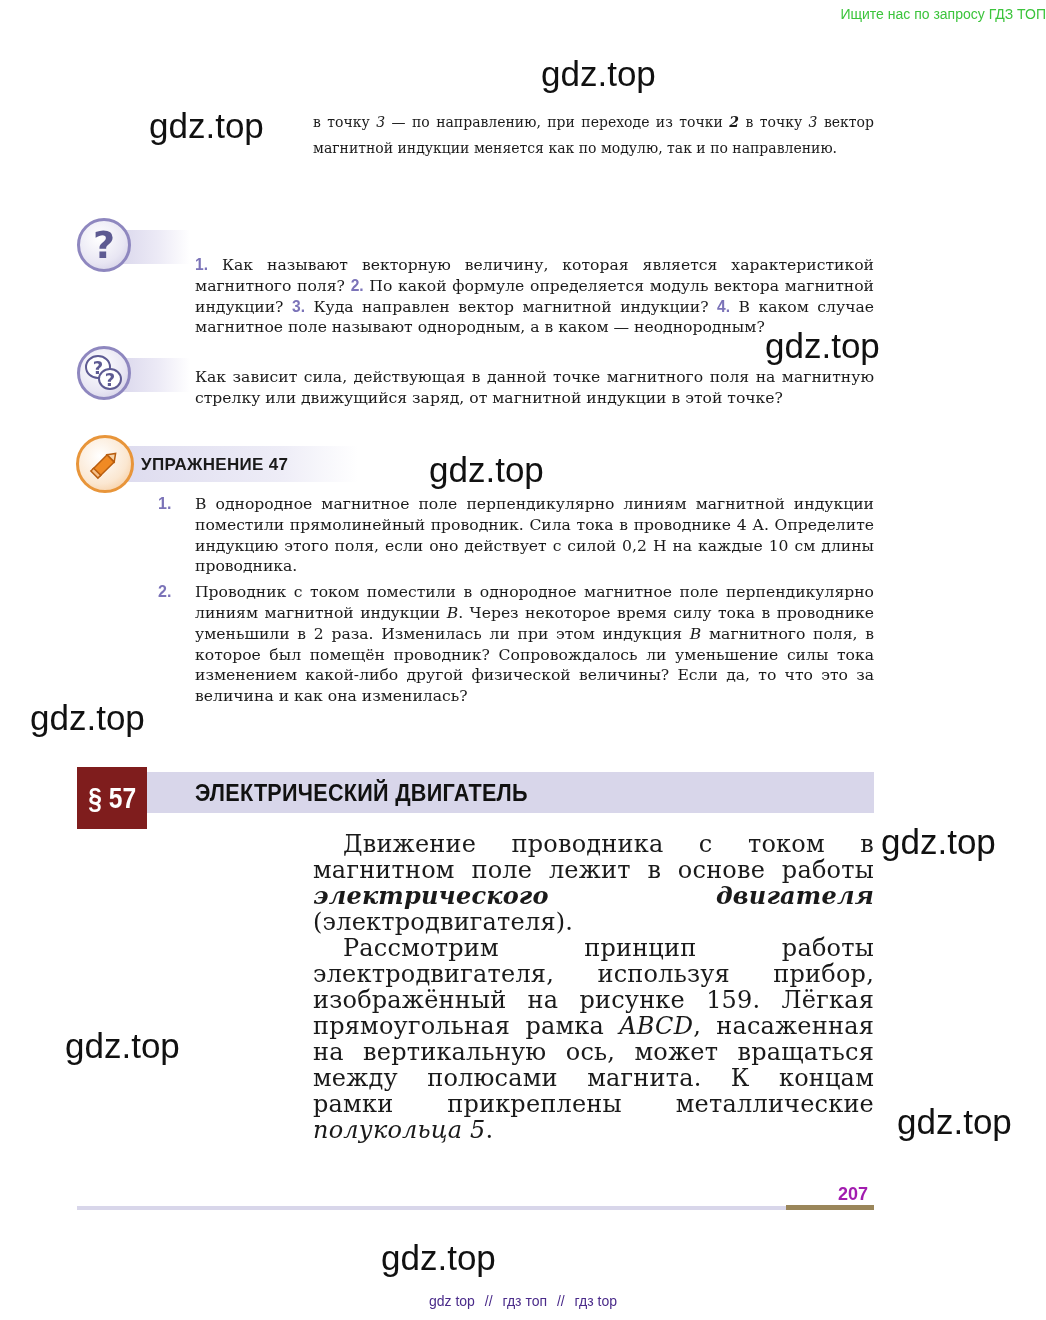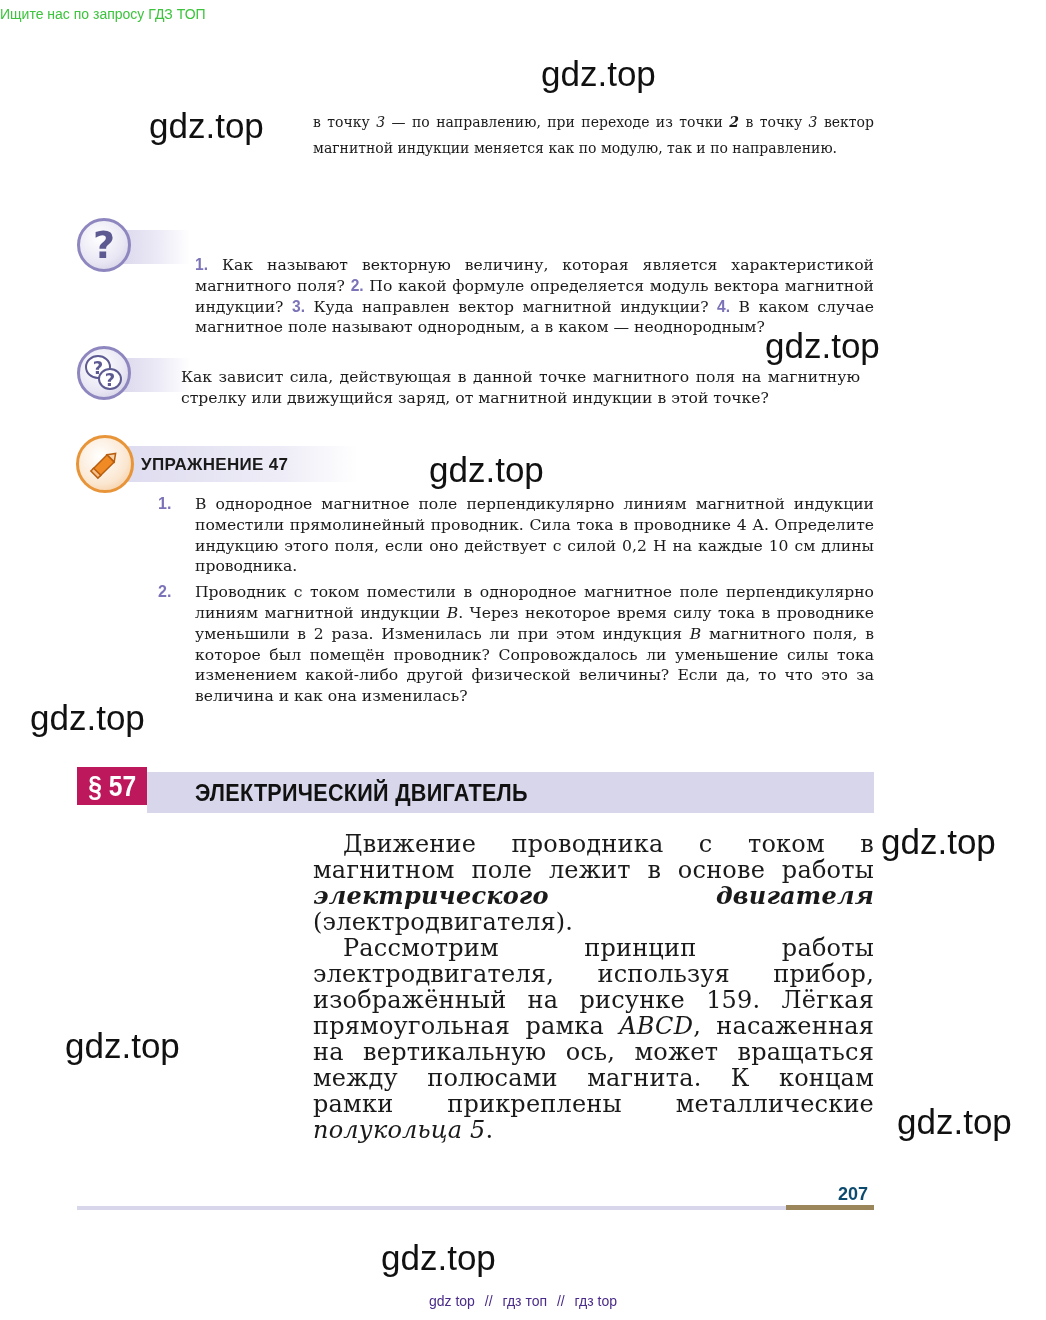--- a/index.html
+++ b/index.html
@@ -1,33 +1,33 @@
 <!DOCTYPE html>
 <html><head>
 <meta charset="utf-8">
 <style>
   html,body{margin:0;padding:0;background:#fff;}
   body{width:1046px;height:1320px;position:relative;overflow:hidden;font-family:"DejaVu Serif",serif;color:#1a1a1a;}
   .abs{position:absolute;}
-  .banner{top:6px;left:0;width:1046px;text-align:left;font-family:"Liberation Sans",sans-serif;font-size:14px;color:#3cc43c;}
+  .banner{top:6px;left:0;width:1046px;text-align:right;font-family:"Liberation Sans",sans-serif;font-size:14px;color:#3cc43c;}
   .wm{font-family:"Liberation Sans",sans-serif;font-size:35px;color:#111;line-height:1;}
   .text{font-family:"DejaVu Serif",serif;font-size:18px;line-height:25.5px;text-align:justify;text-align-last:left;}
   .small{font-size:15.6px;line-height:20.8px;}
   .num{color:#7b73b8;font-family:"Liberation Sans",sans-serif;font-weight:bold;}
   .icon-circle{width:54px;height:54px;border-radius:50%;border:3px solid #8e87bf;background:radial-gradient(circle at 40% 35%,#fff 0%,#e8e6f3 60%,#c9c5e0 100%);box-sizing:border-box;display:flex;align-items:center;justify-content:center;}
   .icon-band{height:34px;background:linear-gradient(90deg,#d6d3ea 0%,#eceaf6 60%,rgba(255,255,255,0) 100%);}
   .ex-band{height:36px;background:linear-gradient(90deg,#dcdaee 0%,#eeedf7 70%,rgba(255,255,255,0) 100%);}
   .ex-title{font-family:"Liberation Sans",sans-serif;font-weight:bold;font-size:17px;color:#1a1a1a;letter-spacing:0.3px;}
   .sec-band{background:#d8d6ea;}
   .sec-title{font-family:"Liberation Sans",sans-serif;font-weight:bold;font-size:24px;color:#111;transform:scaleX(0.9);transform-origin:left;letter-spacing:0.3px;}
   .body-text{font-size:24px;line-height:26px;text-align:justify;text-align-last:left;letter-spacing:0.2px;}
   .ind{text-indent:30px;}
   .bi{font-weight:bold;font-style:italic;}
   .it{font-style:italic;}
-  .page-num{font-family:"Liberation Sans",sans-serif;font-weight:bold;font-size:18px;color:#0c4a6e;}
+  .page-num{font-family:"Liberation Sans",sans-serif;font-weight:bold;font-size:18px;color:#a21caf;}
   .footer{font-family:"Liberation Sans",sans-serif;font-size:14px;color:#4a2b8a;}
 </style>
 </head>
 <body>
 
 <div class="abs banner">Ищите нас по запросу ГДЗ ТОП</div>
 
 <div class="abs wm" style="left:541px;top:56px;">gdz.top</div>
 <div class="abs wm" style="left:149px;top:108px;">gdz.top</div>
 <div class="abs wm" style="left:765px;top:328px;">gdz.top</div>
@@ -54,21 +54,21 @@
 
 <div class="abs icon-band" style="left:110px;top:358px;width:80px;"></div>
 <div class="abs icon-circle" style="left:77px;top:346px;">
   <svg width="44" height="44" viewBox="0 0 44 44">
     <ellipse cx="16" cy="16" rx="12" ry="11" fill="#fff" stroke="#5d5a92" stroke-width="2"></ellipse>
     <text x="16" y="23" text-anchor="middle" font-family="DejaVu Sans, sans-serif" font-weight="bold" font-size="18" fill="#5d5a92">?</text>
     <ellipse cx="28" cy="28" rx="11" ry="10" fill="#fff" stroke="#5d5a92" stroke-width="2"></ellipse>
     <text x="28" y="35" text-anchor="middle" font-family="DejaVu Sans, sans-serif" font-weight="bold" font-size="18" fill="#5d5a92">?</text>
   </svg>
 </div>
-<div class="abs text small" style="left:181px;top:367px;width:679px;">Как зависит сила, действующая в данной точке магнитного поля на магнитную стрелку или движущийся заряд, от магнитной индукции в этой точке?</div>
+<div class="abs text small" style="left:195px;top:367px;width:679px;">Как зависит сила, действующая в данной точке магнитного поля на магнитную стрелку или движущийся заряд, от магнитной индукции в этой точке?</div>
 
 <div class="abs ex-band" style="left:108px;top:446px;width:250px;"></div>
 <div class="abs icon-circle" style="left:76px;top:435px;width:58px;height:58px;border-color:#e8953a;background:radial-gradient(circle at 40% 35%,#fff 0%,#fbe7d1 60%,#f3c08a 100%);">
   <svg width="36" height="36" viewBox="0 0 36 36">
     <g transform="rotate(-45 18 18)">
       <rect x="6" y="13" width="20" height="10" fill="#f08a24" stroke="#b85d0f" stroke-width="1.5"></rect>
       <polygon points="26,13 33,18 26,23" fill="#f6d2a8" stroke="#b85d0f" stroke-width="1.5"></polygon>
       <rect x="3" y="13" width="4" height="10" fill="#f6c08a" stroke="#b85d0f" stroke-width="1.5"></rect>
     </g>
   </svg>
@@ -80,21 +80,21 @@
     <span class="num" style="width:37px;flex:none;font-size:16px;line-height:20.8px;">1.</span>
     <span class="text small" style="flex:1;">В однородное магнитное поле перпендикулярно линиям магнитной индукции поместили прямолинейный проводник. Сила тока в проводнике 4 А. Определите индукцию этого поля, если оно действует с силой 0,2 Н на каждые 10 см длины проводника.</span>
   </div>
   <div style="display:flex;margin-top:5px;">
     <span class="num" style="width:37px;flex:none;font-size:16px;line-height:20.8px;">2.</span>
     <span class="text small" style="flex:1;"><span>Проводник с током поместили в однородное магнитное поле перпендикулярно линиям магнитной индукции </span><i>B</i><span>. Через некоторое время силу тока в проводнике уменьшили в 2 раза. Изменилась ли при этом индукция </span><i>B</i><span> магнитного поля, в которое был помещён проводник? Сопровождалось ли уменьшение силы тока изменением какой-либо другой физической величины? Если да, то что это за величина и как она изменилась?</span></span>
   </div>
 </div>
 
 <div class="abs sec-band" style="left:147px;top:772px;width:727px;height:41px;"></div>
-<div class="abs" style="left:77px;top:767px;width:70px;height:38px;background:#be185d;display:flex;align-items:center;justify-content:center;">
+<div class="abs" style="left:77px;top:767px;width:70px;height:62px;background:#7f1d1d;display:flex;align-items:center;justify-content:center;">
   <span style="color:#fff;font-family:'Liberation Sans',sans-serif;font-weight:bold;font-size:30px;display:inline-block;transform:scaleX(0.82);">§ 57</span>
 </div>
 <div class="abs sec-title" style="left:195px;top:779px;">ЭЛЕКТРИЧЕСКИЙ ДВИГАТЕЛЬ</div>
 
 <div class="abs body-text" style="left:313px;top:831px;width:561px;">
   <div class="ind"><span>Движение проводника с током в магнитном поле лежит в основе работы </span><span class="bi">электрического двигателя</span><span> (электродвигателя).</span></div>
   <div class="ind"><span>Рассмотрим принцип работы электродвигателя, используя прибор, изображённый на рисунке 159. Лёгкая прямоугольная рамка </span><span class="it">ABCD</span><span>, насаженная на вертикальную ось, может вращаться между полюсами магнита. К концам рамки прикреплены металлические </span><span class="it">полукольца 5</span><span>.</span></div>
 </div>
 
 <div class="abs page-num" style="left:838px;top:1184px;">207</div>

